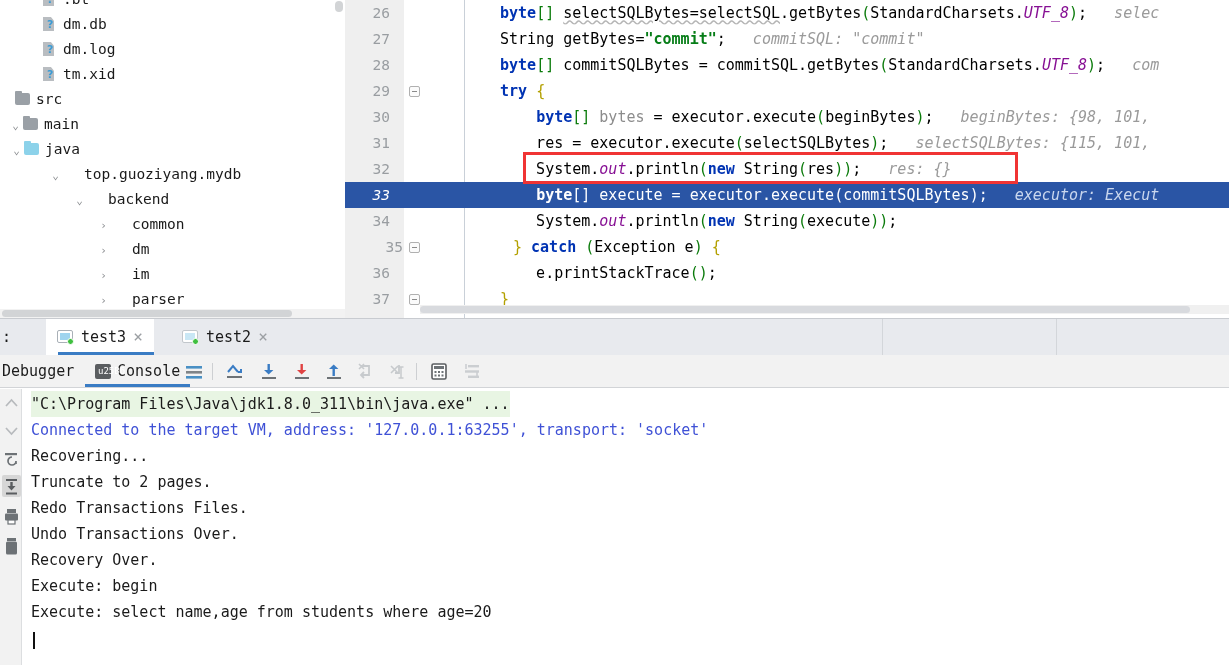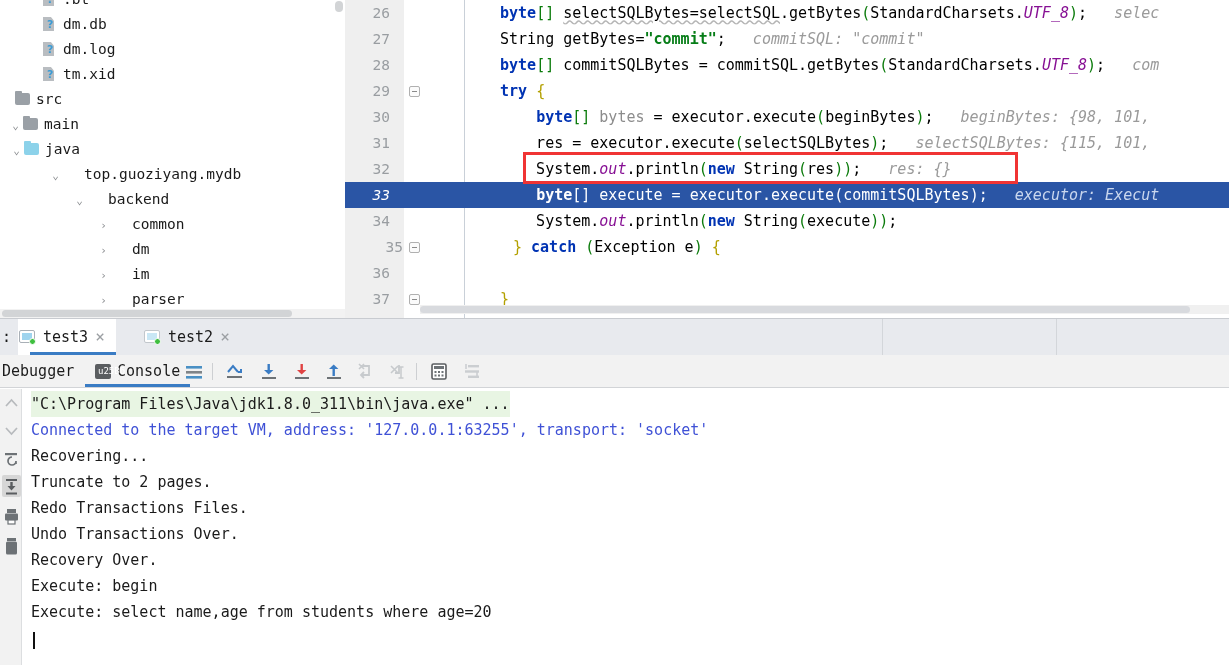--- a/index.html
+++ b/index.html
@@ -157,22 +157,22 @@
   .run-tabs {
     position: absolute; left: 0; top: 318px; width: 1229px; height: 37px;
     background: #e8eaee; border-top: 1px solid #c8cbd0;
   }
   .run-tabs-left-colon {
     position: absolute; left: 0; top: 9px; font-family: "DejaVu Sans Mono", monospace;
     font-size: 15px; color: #1a1a1a;
   }
   .run-tab {
     position: absolute; top: 0; height: 36px; display: flex; align-items: center;
-    padding: 0 11px 0 1px; gap: 7px;
-    font-family: "DejaVu Sans Mono", monospace; font-size: 15px; color: #1a1a1a;
+    padding: 0 11px 0 11px; gap: 7px;
+    font-family: "DejaVu Sans Mono", monospace; font-size: 15px; color: #1a1a1a; margin-left: 28px;
   }
   .run-tab.active { background: #ffffff; }
   .run-tab.active:after {
     content: ""; position: absolute; left: 12px; right: 0; bottom: 0; height: 3px;
     background: #3a7cc4;
   }
   .runcfg-ic { position: relative; width: 17px; height: 15px; flex: 0 0 17px; }
   .runcfg-ic .o {
     position: absolute; left: 0; top: 0; width: 16px; height: 13px;
     border: 1.5px solid #a9b0b7; border-radius: 2px; background: #ffffff;
@@ -284,21 +284,21 @@
           <div class="code-line" style="top: 52px;"><span class="ln">28</span><span class="src"><span class="kw">byte</span><span class="par">[] </span><span class="typ">commitSQLBytes = commitSQL</span><span class="typ">.getBytes</span><span class="par">(</span><span class="typ">StandardCharsets.</span><span class="stat">UTF_8</span><span class="par">)</span><span class="typ">;</span><span class="hint">   com</span></span></div>
           <div class="code-line" style="top: 78px;"><span class="ln">29</span><span class="src"><span class="kw">try</span><span class="typ"> </span><span class="brc">{</span></span></div>
           <div class="fold-marker" style="top: 86px;"></div>
           <div class="code-line" style="top: 104px;"><span class="ln">30</span><span class="src"><span class="typ">    </span><span class="kw">byte</span><span class="par">[] </span><span class="gry">bytes</span><span class="typ"> = executor.</span><span class="typ">execute</span><span class="par">(</span><span class="typ">beginBytes</span><span class="par">)</span><span class="typ">;</span><span class="hint">   beginBytes: {98, 101,</span></span></div>
           <div class="code-line" style="top: 130px;"><span class="ln">31</span><span class="src"><span class="typ">    res = executor.execute</span><span class="par">(</span><span class="typ">selectSQLBytes</span><span class="par">)</span><span class="typ">;</span><span class="hint">   selectSQLBytes: {115, 101,</span></span></div>
           <div class="code-line" style="top: 156px;"><span class="ln">32</span><span class="src"><span class="typ">    System.</span><span class="stat">out</span><span class="typ">.println</span><span class="par">(</span><span class="kw">new</span><span class="typ"> String</span><span class="par">(</span><span class="typ">res</span><span class="par">))</span><span class="typ">;</span><span class="hint">   res: {}</span></span></div>
           <div class="code-line sel" style="top: 182px;"><span class="ln">33</span><span class="src"><span class="typ">    </span><span class="kw">byte</span><span class="par">[] </span><span class="typ">execute = executor.execute</span><span class="par">(</span><span class="typ">commitSQLBytes</span><span class="par">)</span><span class="typ">;</span><span class="hint">   executor: Execut</span></span></div>
           <div class="code-line" style="top: 208px;"><span class="ln">34</span><span class="src"><span class="typ">    System.</span><span class="stat">out</span><span class="typ">.println</span><span class="par">(</span><span class="kw">new</span><span class="typ"> String</span><span class="par">(</span><span class="typ">execute</span><span class="par">))</span><span class="typ">;</span></span></div>
           <div class="code-line" style="top: 234px; margin-left: 13px;"><span class="ln">35</span><span class="src"><span class="brc">}</span><span class="typ"> </span><span class="kw">catch</span><span class="typ"> </span><span class="par">(</span><span class="typ">Exception e</span><span class="par">)</span><span class="typ"> </span><span class="brc">{</span></span></div>
           <div class="fold-marker" style="top: 242px;"></div>
-          <div class="code-line" style="top: 260px;"><span class="ln">36</span></div>
+          <div class="code-line" style="top: 260px;"><span class="ln">36</span><span class="src"><span class="typ">    e.printStackTrace</span><span class="par">()</span><span class="typ">;</span></span></div>
           <div class="code-line" style="top: 286px;"><span class="ln">37</span><span class="src"><span class="brc">}</span></span></div>
           <div class="fold-marker" style="top: 294px;"></div>
           <div class="code-line" style="top: 312px;"><span class="ln">38</span><span class="src"><span class="brc">}</span></span></div>
         </div>
       <div class="editor-hscroll">
           <i></i>
         </div>
 
       <div class="red-box" style="left:178px; top:152px; width:495px; height:32px;"></div>
     </div>

